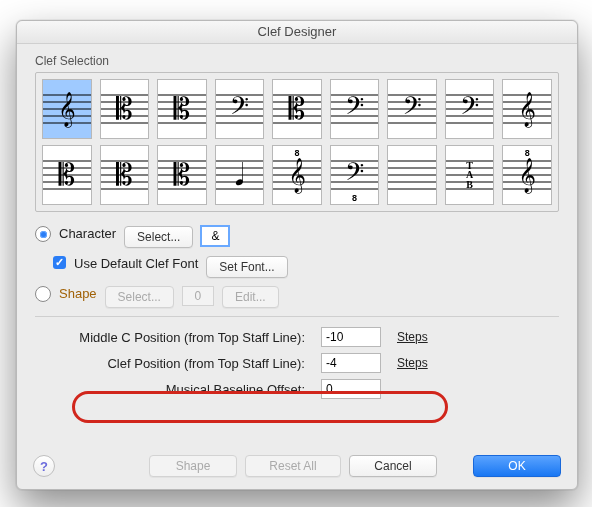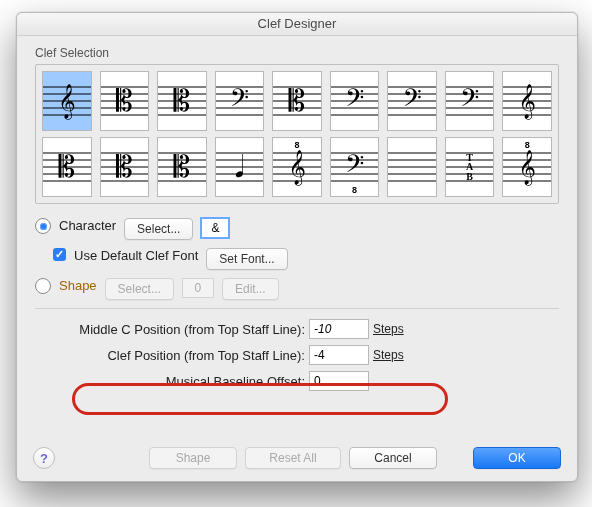--- a/index.html
+++ b/index.html
@@ -10,21 +10,21 @@
     font-size: 13px;
     color: #222;
     width: 592px;
     height: 507px;
     overflow: hidden;
   }
 
   .window {
     position: absolute;
     left: 16px;
-    top: 12px;
+    top: 20px;
     width: 560px;
     height: 468px;
     background: #ececec;
     border: 1px solid #b9b9b9;
     border-radius: 6px;
     box-shadow: 0 18px 40px rgba(0,0,0,0.45), 0 0 0 1px rgba(0,0,0,0.05);
   }
 
   .titlebar {
     height: 22px;
@@ -245,21 +245,21 @@
     border: none;
     border-top: 1px solid #cfcfcf;
     margin: 6px 0 10px 0;
   }
 
   .indent { margin-left: 18px; }
 
   .field-row {
     display: flex;
     align-items: center;
-    gap: 4px;
+    gap: 16px;
     margin-bottom: 6px;
   }
   .field-row .units {
     width: 50px;
     text-align: left;
     font-size: 12px;
     text-decoration: underline;
   }
 </style>
 </head>
@@ -477,21 +477,21 @@
       <span style="color:#a16207">Shape</span>
       <span class="btn disabled">Select...</span>
       <input class="text-input disabled" style="width: 32px;" value="0">
       <span class="btn disabled">Edit...</span>
     </div>
 
     <hr class="section-divider">
 
     <div class="field-row">
       <span class="label-right">Middle C Position (from Top Staff Line):</span>
-      <input class="text-input" style="width: 60px; text-align: left; font-style: italic;" value="-10">
+      <input class="text-input" style="width: 60px; text-align: left;" value="-10">
       <span class="units">Steps</span>
     </div>
 
     <div class="field-row" style="position:relative">
       <span class="label-right">Clef Position (from Top Staff Line):</span>
       <input class="text-input" style="width: 60px; text-align: left;" value="-4">
       <span class="units">Steps</span>
     </div>
 
     <div class="field-row">

